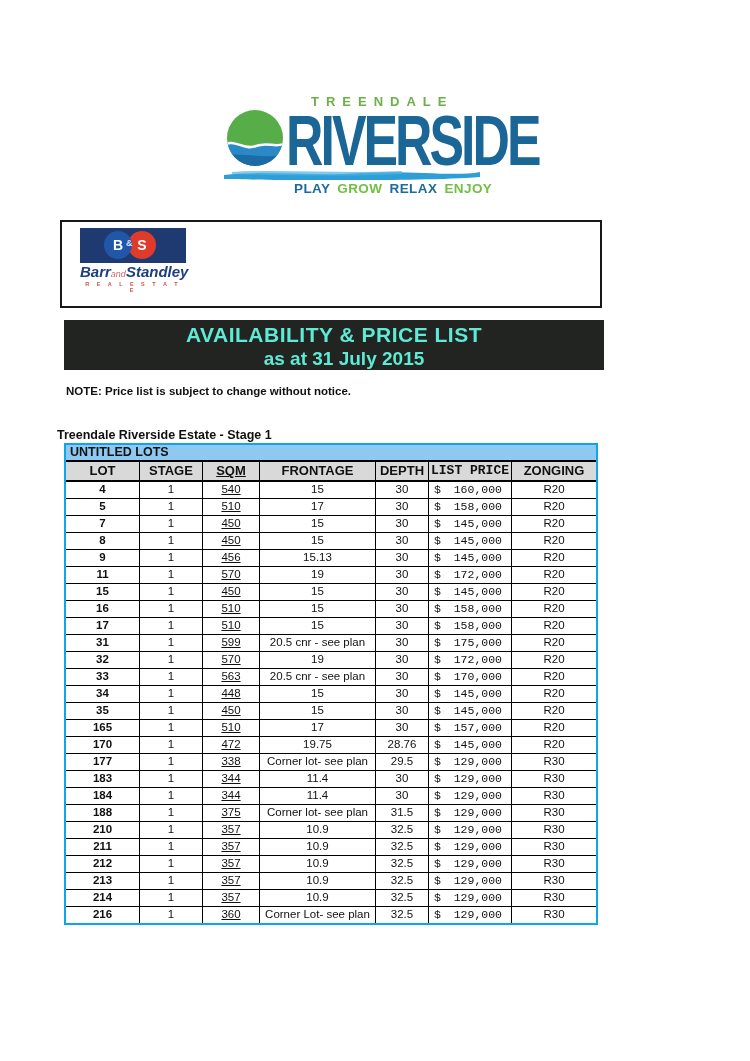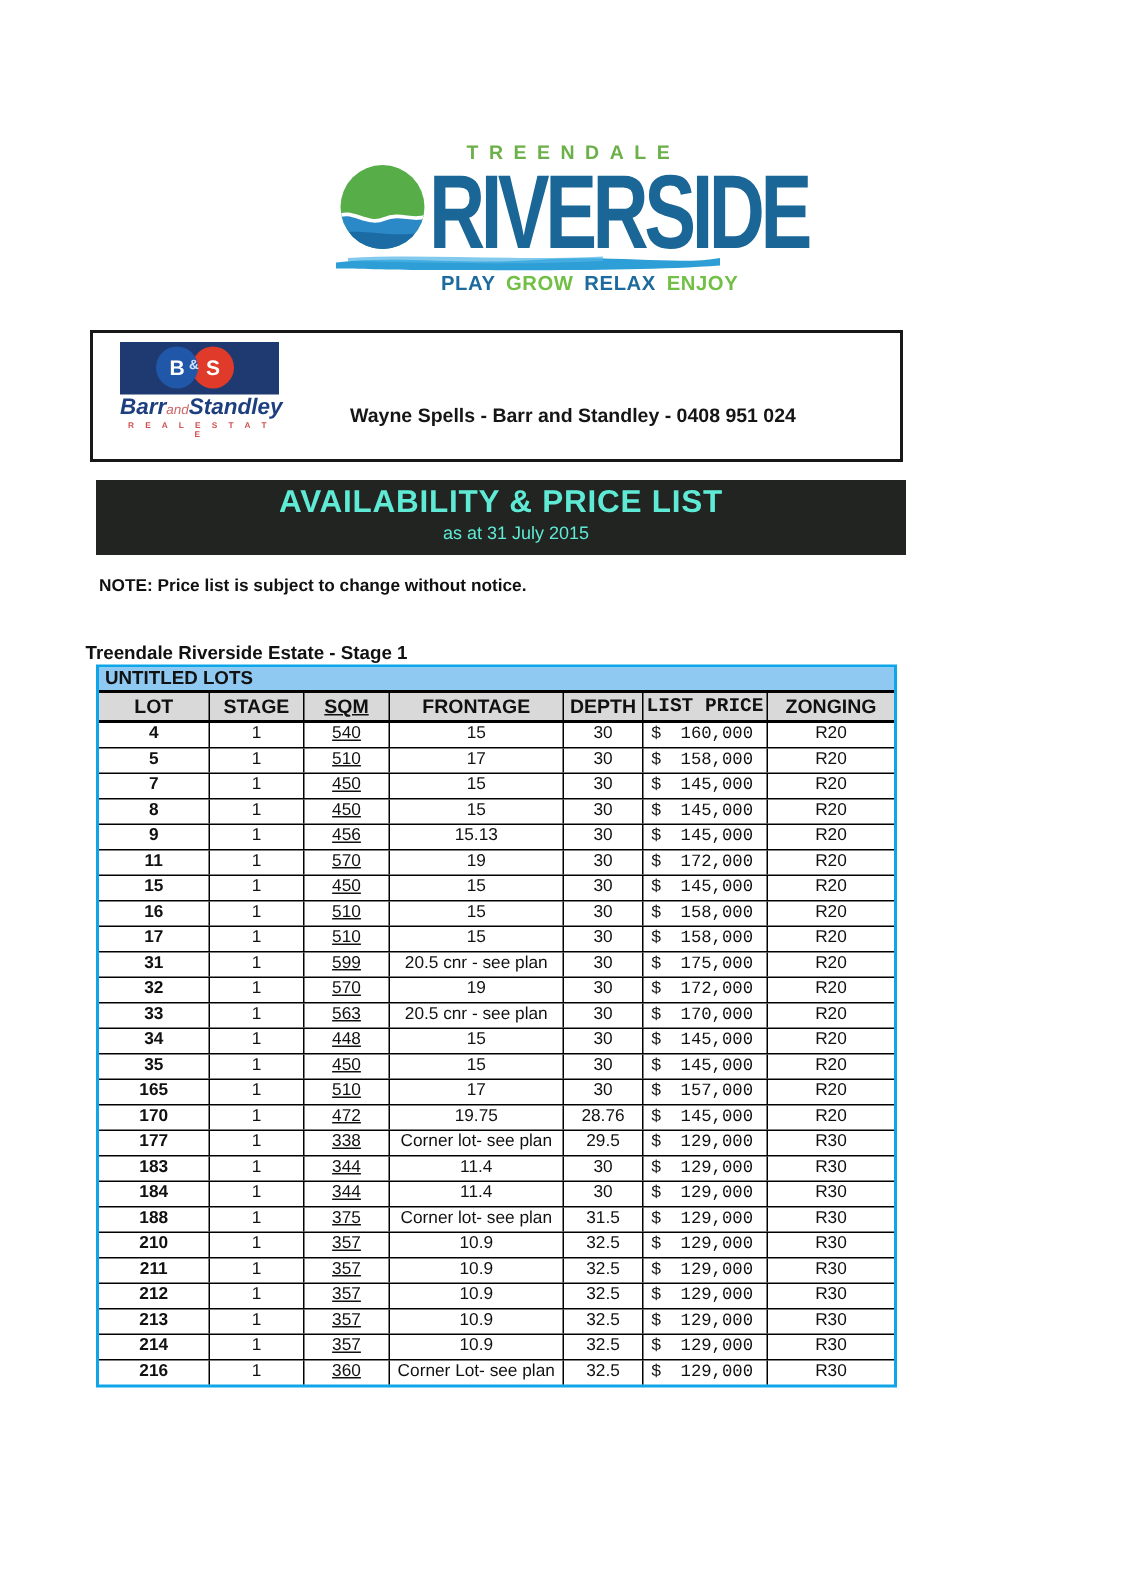--- a/index.html
+++ b/index.html
@@ -45,21 +45,21 @@
     position:absolute;left:140px;top:47px;width:360px;text-align:center;
     font-weight:bold;font-size:13px;color:#151515;white-space:nowrap;
   }
 
   
   .banner{
     position:absolute;left:64px;top:320px;width:540px;height:50px;background:#212420;
     color:#5eead4;text-align:center;
   }
   .banner-title{font-size:21px;font-weight:bold;letter-spacing:.5px;margin-top:3px;}
-  .banner-subtitle{font-size:12px;font-weight:normal;margin-top:1px;padding-left:20px;}
+  .banner-subtitle{font-size:19px;font-weight:bold;margin-top:1px;padding-left:20px;}
 
   
   .price-note{position:absolute;left:66px;top:385px;font-size:11.5px;font-weight:bold;}
   .table-title{position:absolute;left:57px;top:428px;font-size:12.5px;font-weight:bold;}
 
   
   .lots-table{position:absolute;left:64px;top:443px;width:530px;border:2px solid #0ea5e9;}
   .section-header{
     height:15px;line-height:15px;background:#8fc9f1;border-bottom:2px solid #000;
     font-size:12.5px;font-weight:bold;padding-left:4px;
@@ -119,21 +119,20 @@
   <div class="agency-card">
     <div class="bs-logo">
       <div class="bs-bar">
         <div class="bs-circle bs-circle-b">B</div>
         <div class="bs-circle bs-circle-s">S</div>
         <div class="bs-amp">&amp;</div>
       </div>
       <div class="bs-name"><span>Barr</span><span class="bs-and">and</span><span>Standley</span></div>
       <div class="bs-sub">R E A L   E S T A T E</div>
     </div>
-    <div class="agent-line">Wayne Spells - Barr and Standley - 0408 951 024</div>
   </div>
 
   <div class="banner">
     <div class="banner-title">AVAILABILITY &amp; PRICE LIST</div>
     <div class="banner-subtitle">as at 31 July 2015</div>
   </div>
 
   <div class="price-note">NOTE: Price list is subject to change without notice.</div>
 
   <div class="table-title">Treendale Riverside Estate - Stage 1</div>

